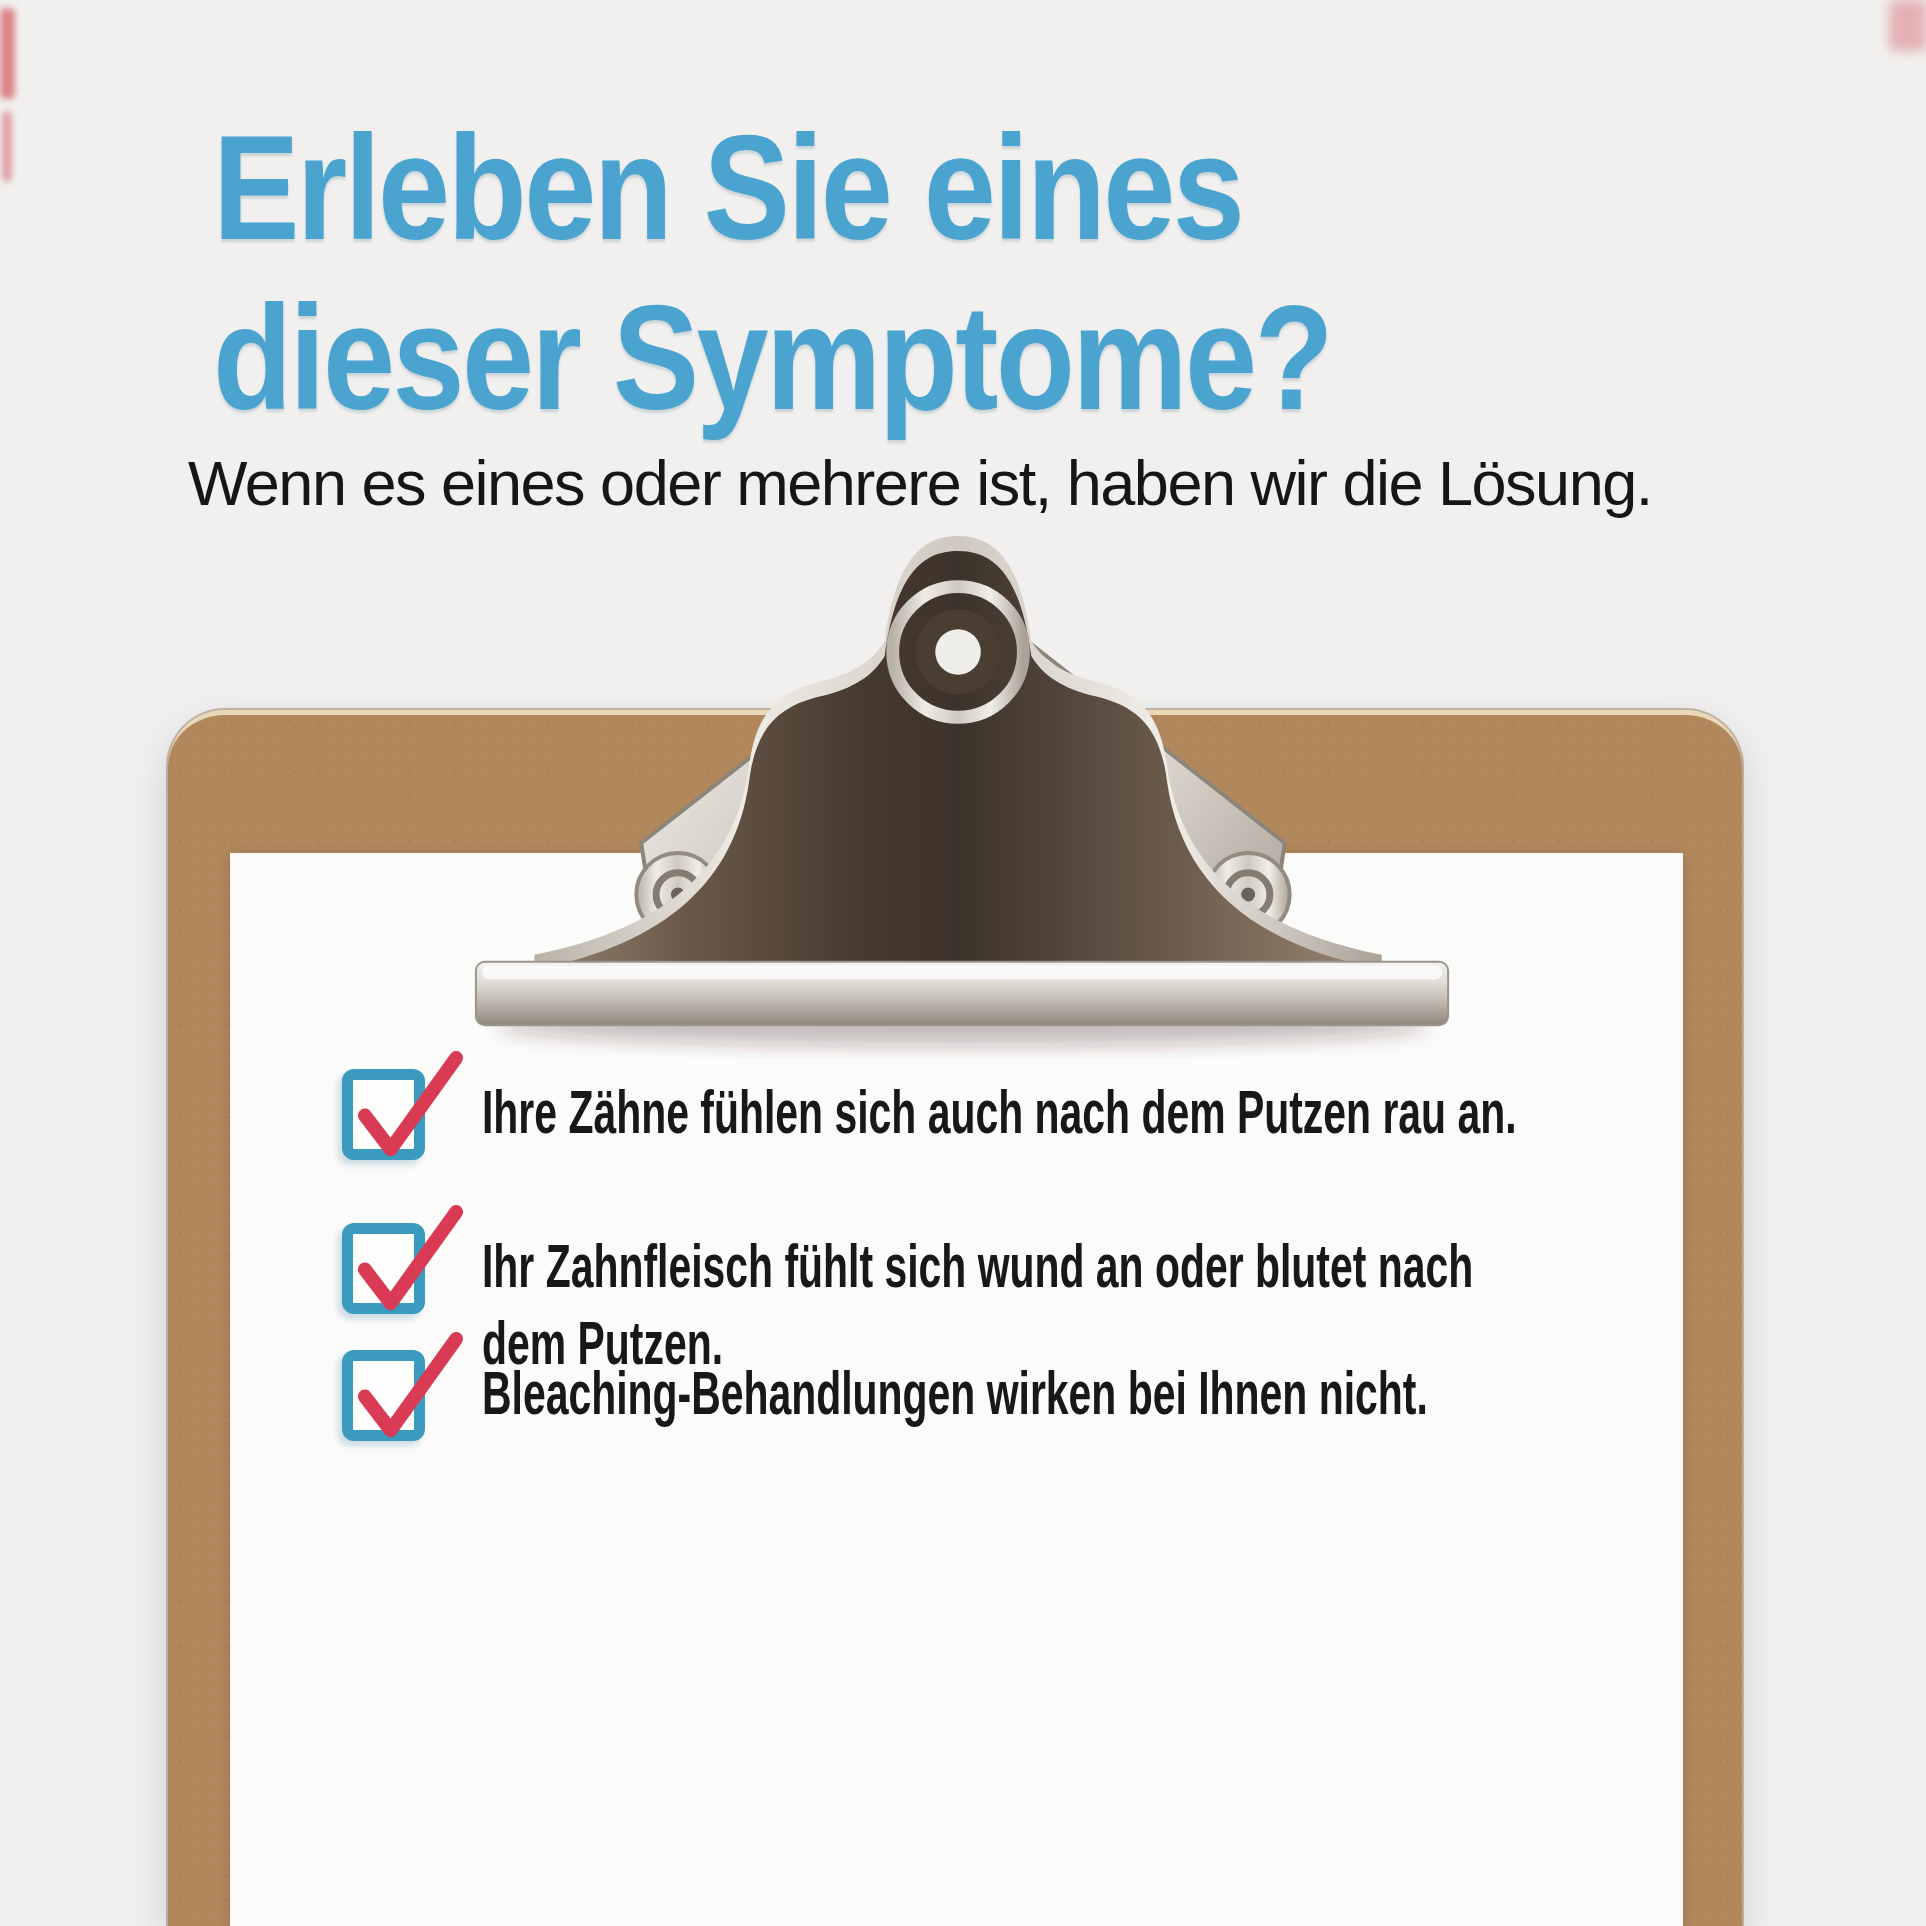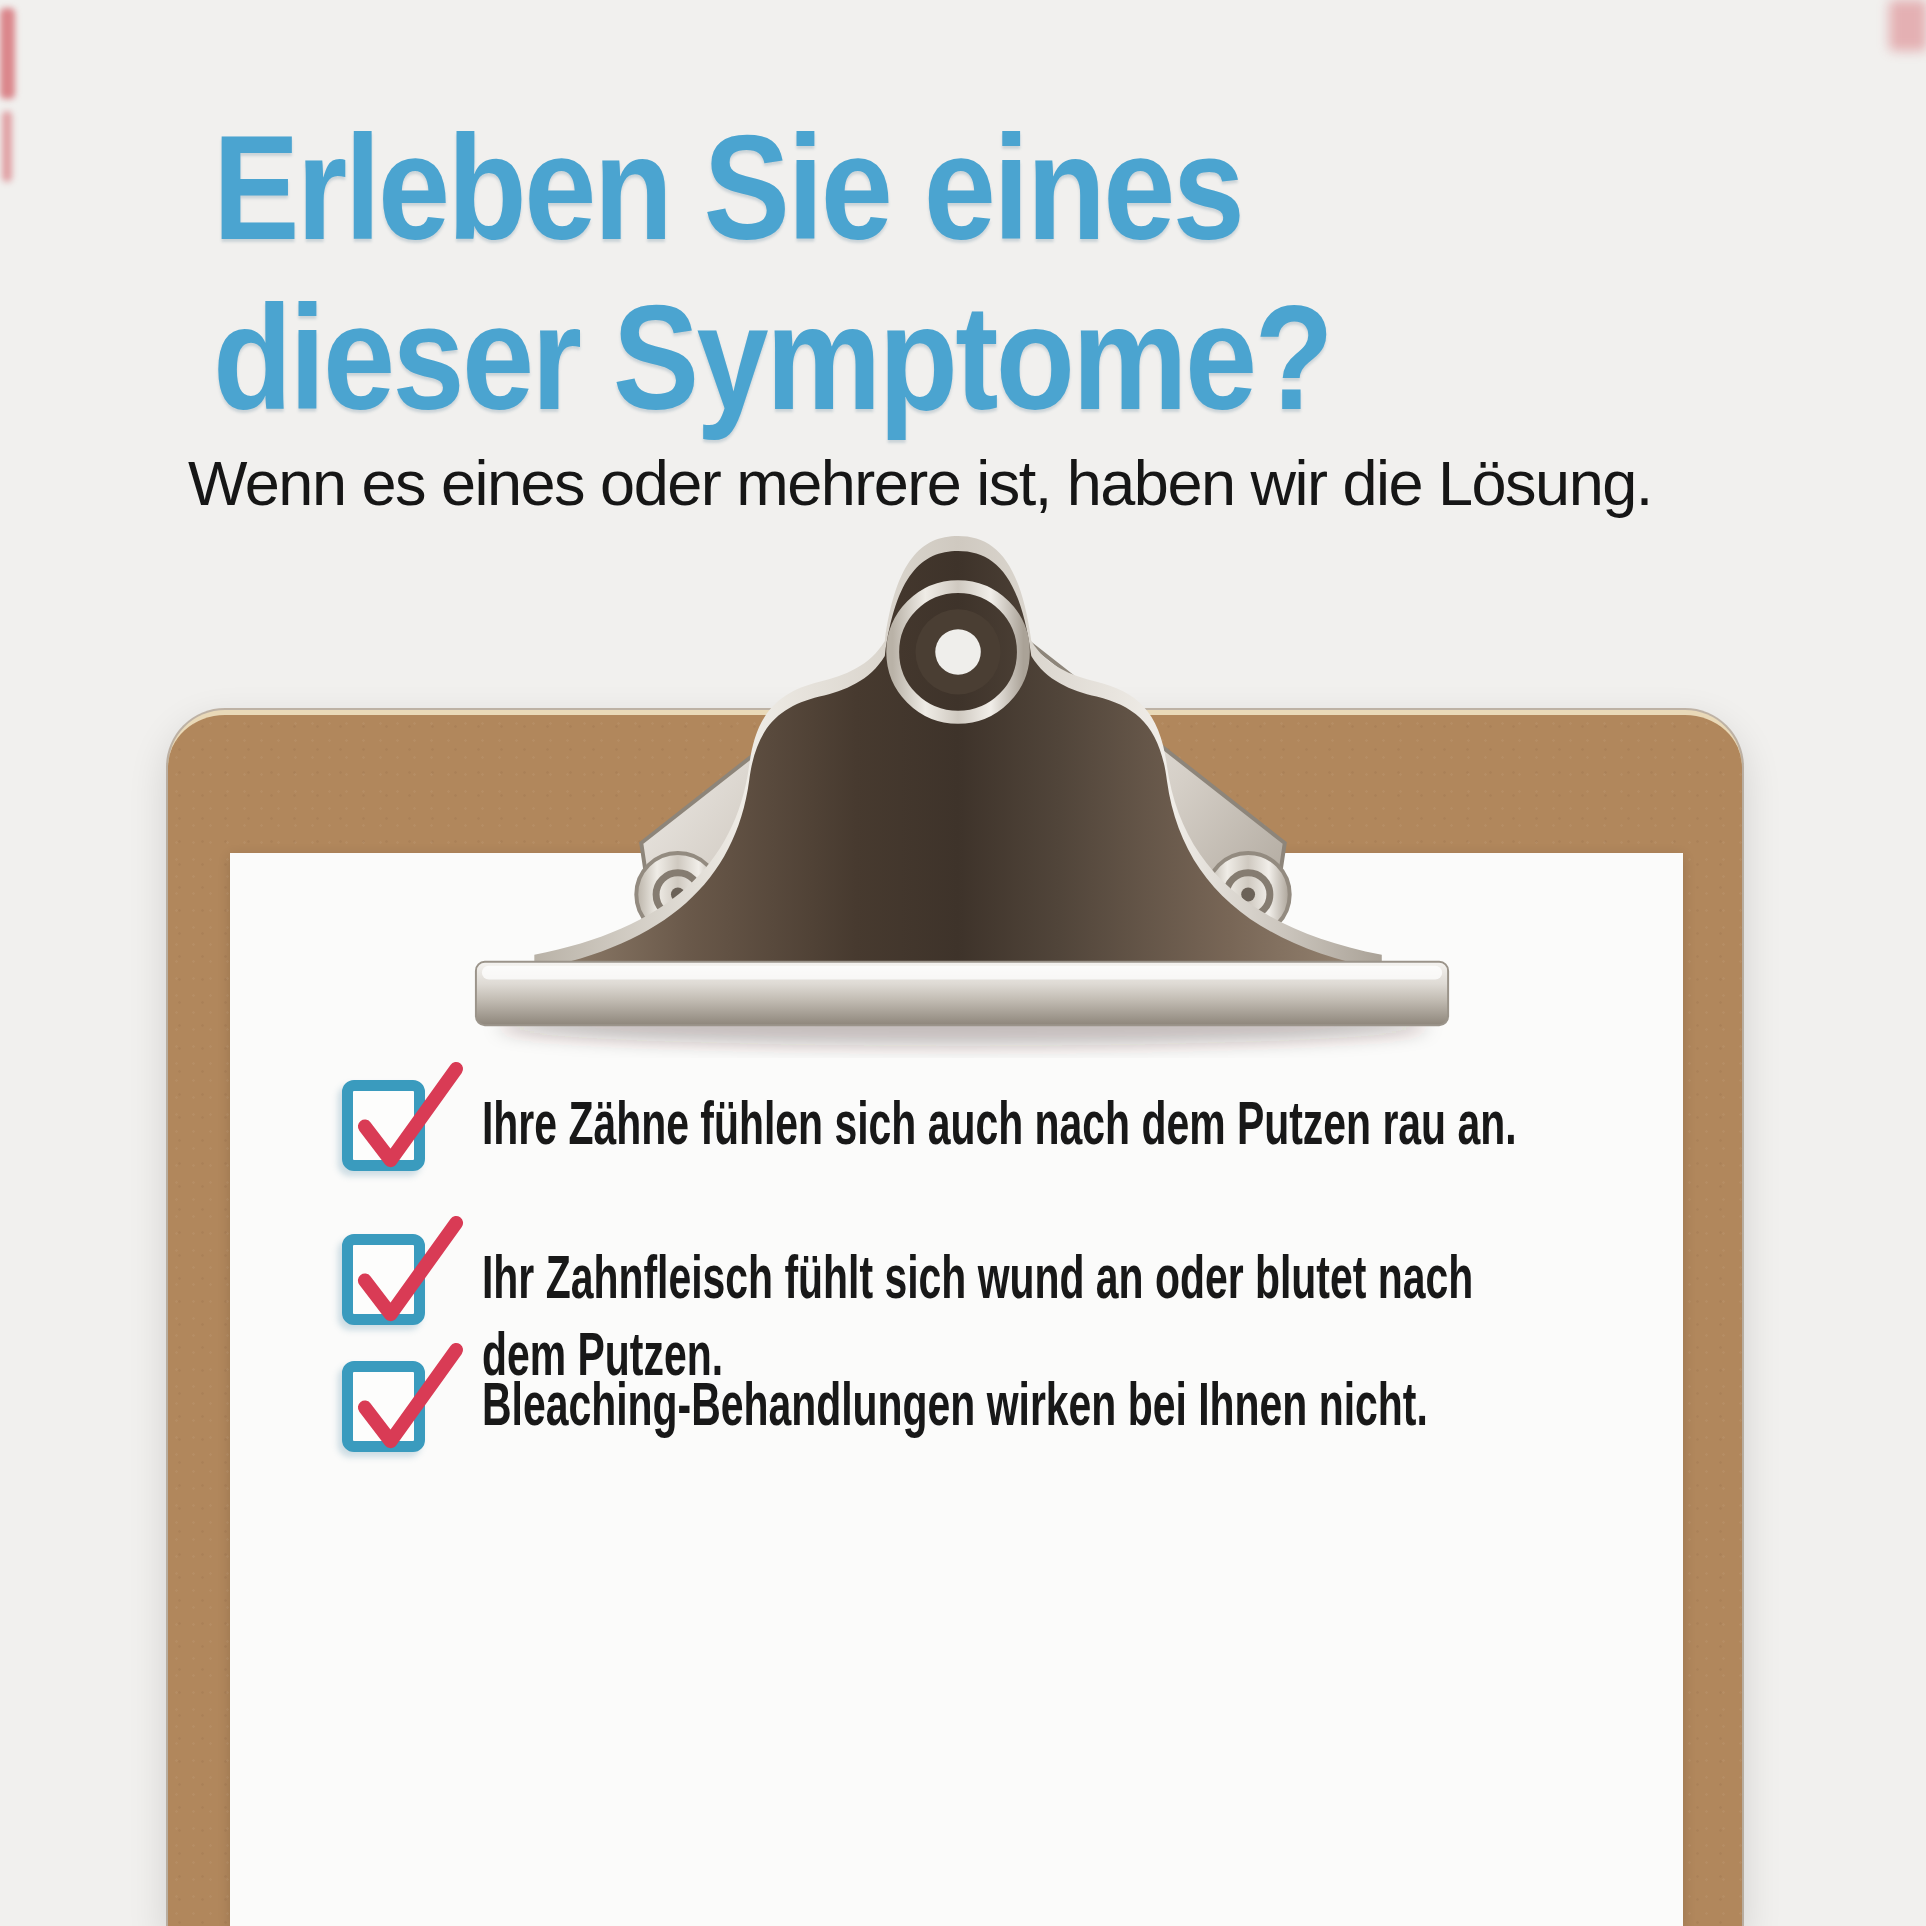--- a/index.html
+++ b/index.html
@@ -38,21 +38,21 @@
     z-index:1;
   }
   .paper{
     position:absolute;left:230px;top:853px;width:1453px;height:1073px;
     background:var(--paper,#fbfbfa);
     box-shadow:0 3px 12px rgba(0,0,0,.14);
     z-index:2;
   }
   .clip{position:absolute;left:468px;top:447px;width:990px;height:594px;z-index:4;overflow:visible;}
   
-  .checklist{position:absolute;left:342px;top:1069px;width:1485px;height:822px;z-index:3;margin-top:11px;}
+  .checklist{position:absolute;left:342px;top:1069px;width:1485px;height:822px;z-index:3;}
   .row{position:absolute;left:0;display:flex;align-items:flex-start;}
   .row:nth-child(1){top:0px;}
   .row:nth-child(2){top:154px;}
   .row:nth-child(3){top:281px;}
   .row:nth-child(4){top:420px;gap:48px;}
   .row:nth-child(5){top:568px;}
   .checkbox{
     position:relative;flex:0 0 83px;width:83px;height:91px;box-sizing:border-box;
     border:11px solid var(--boxborder,#3a9bbe);
     border-radius:12px;background:#fdfdfc;

